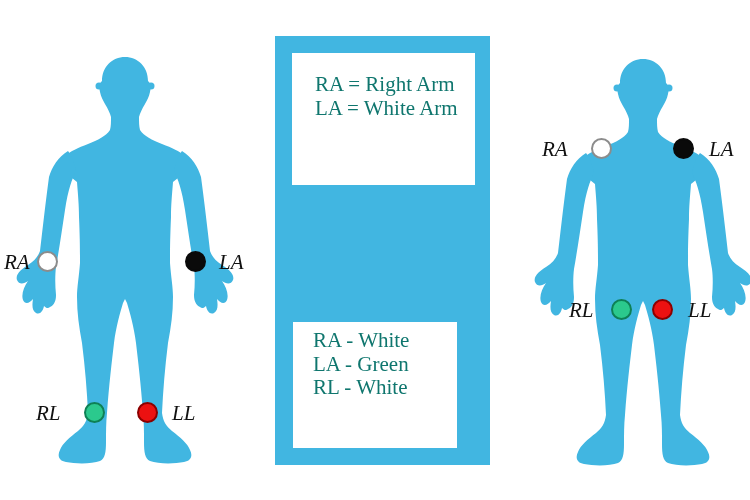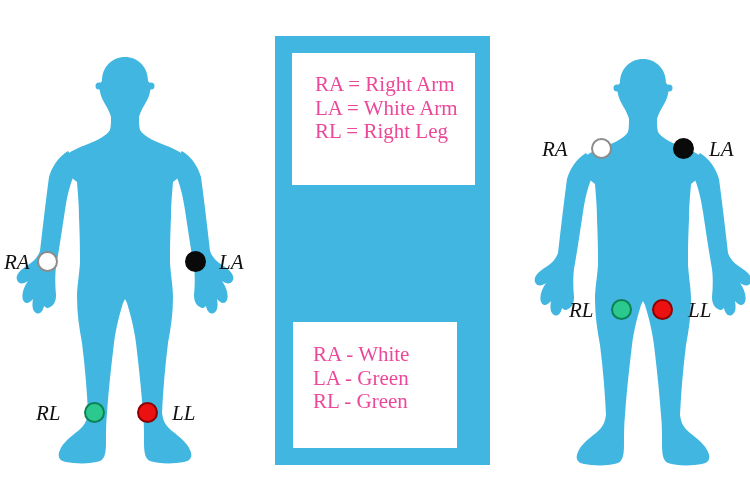--- a/index.html
+++ b/index.html
@@ -15,34 +15,34 @@
   .center-panel {
     position: absolute;
     left: 275px;
     top: 36px;
     width: 215px;
     height: 429px;
   }
   .legend-box {
     position: absolute;
     background: #ffffff;
-    color: #ec4899;
+    color: #0f766e;
     font-size: 21px;
     line-height: 23.5px;
   }
   .legend-box.box1 {
     left: 17px; top: 17px;
     width: 183px; height: 132px;
     padding: 20px 0 0 23px;
     box-sizing: border-box;
   }
   .legend-box.box2 {
     left: 18px; top: 286px;
     width: 164px; height: 126px;
-    padding: 21px 0 0 20px;
+    padding: 7px 0 0 20px;
     box-sizing: border-box;
   }
   .electrode {
     position: absolute;
     width: 21px; height: 21px;
     border-radius: 50%;
     border: 2px solid #333;
     box-sizing: border-box;
   }
   .elabel {
@@ -149,26 +149,25 @@
   </svg>
 
   <svg class="figure" style="left:528px; top:57px;" width="240" height="412" viewBox="0 0 240 412">
     <use href="#body-paths" style="fill: rgb(65, 182, 225);"></use>
   </svg>
 
   <div class="center-panel" style="background-color: rgb(65, 182, 225);">
     <div class="legend-box box1">
       <div>RA = Right Arm</div>
       <div>LA = White Arm</div>
-      <div>RL = Right Leg</div>
     </div>
     <div class="legend-box box2">
       <div>RA - White</div>
       <div>LA - Green</div>
-      <div>RL - Green</div>
+      <div>RL - White</div>
     </div>
   </div>
 
   <div class="electrode" style="left: 37px; top: 251px; background-color: rgb(255, 255, 255); border-color: rgb(140, 140, 140);"></div>
   <div class="elabel" style="left:4px; top:250px;">RA</div>
 
   <div class="electrode" style="left: 185px; top: 251px; background-color: rgb(10, 10, 10); border-color: rgb(10, 10, 10);"></div>
   <div class="elabel" style="left:219px; top:250px;">LA</div>
 
   <div class="electrode" style="left: 84px; top: 402px; background-color: rgb(43, 201, 141); border-color: rgb(14, 128, 85);"></div>

